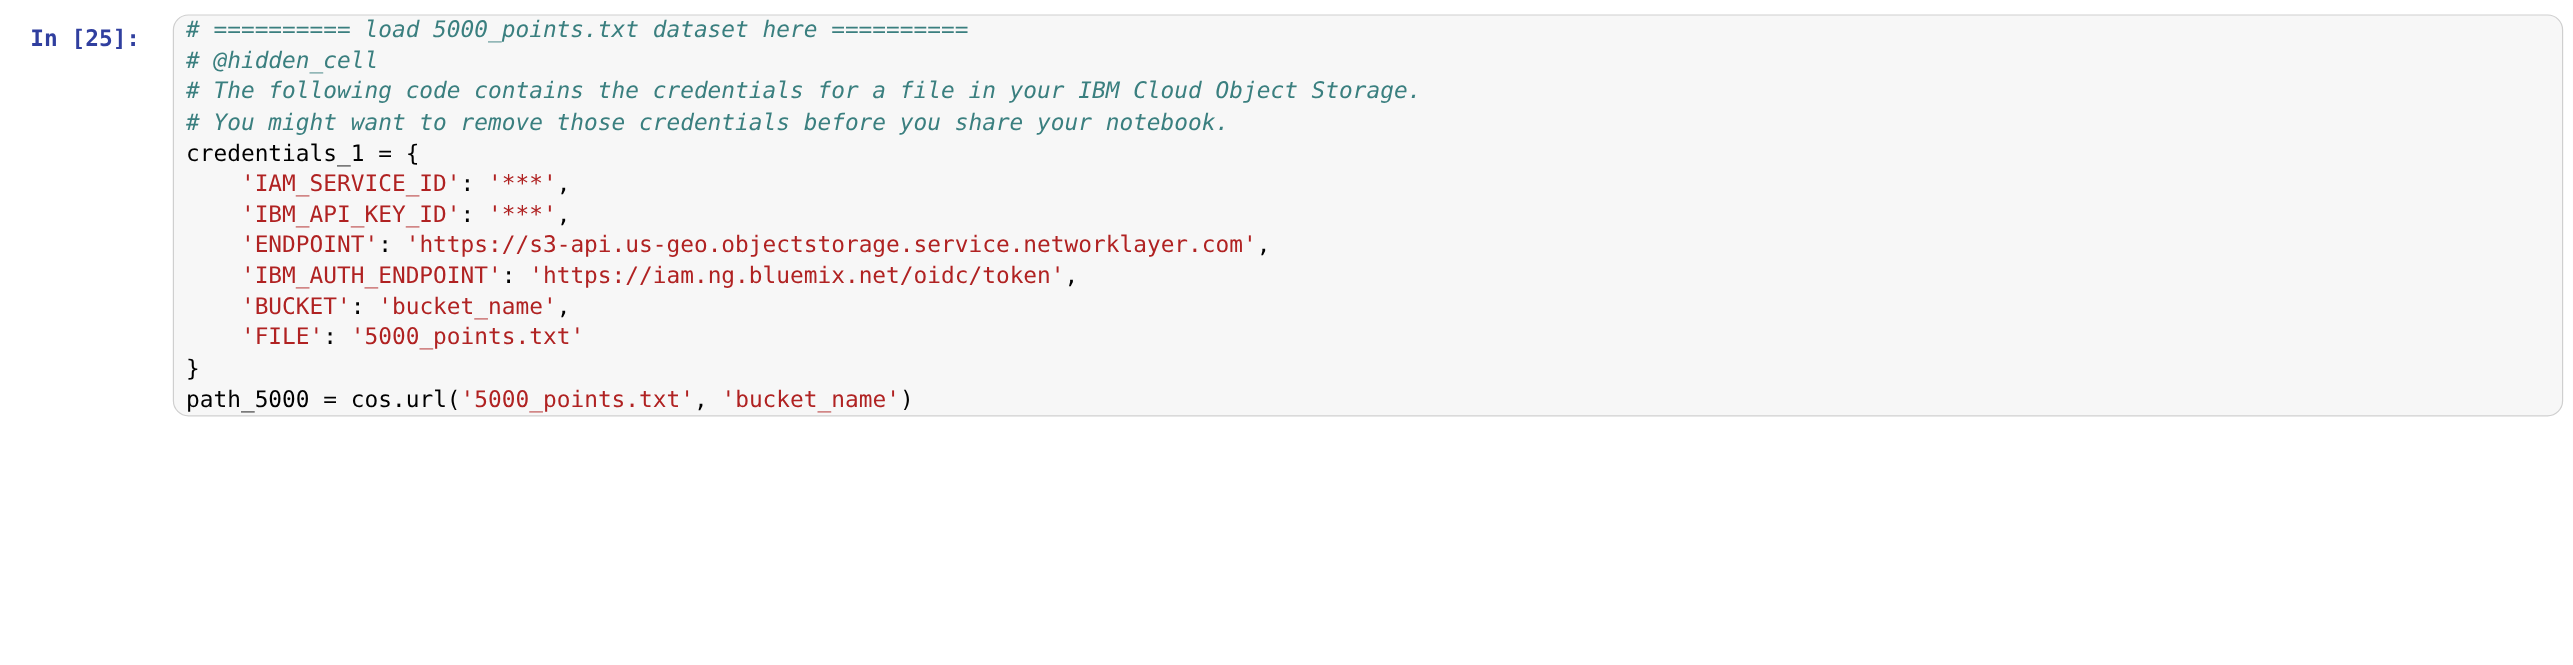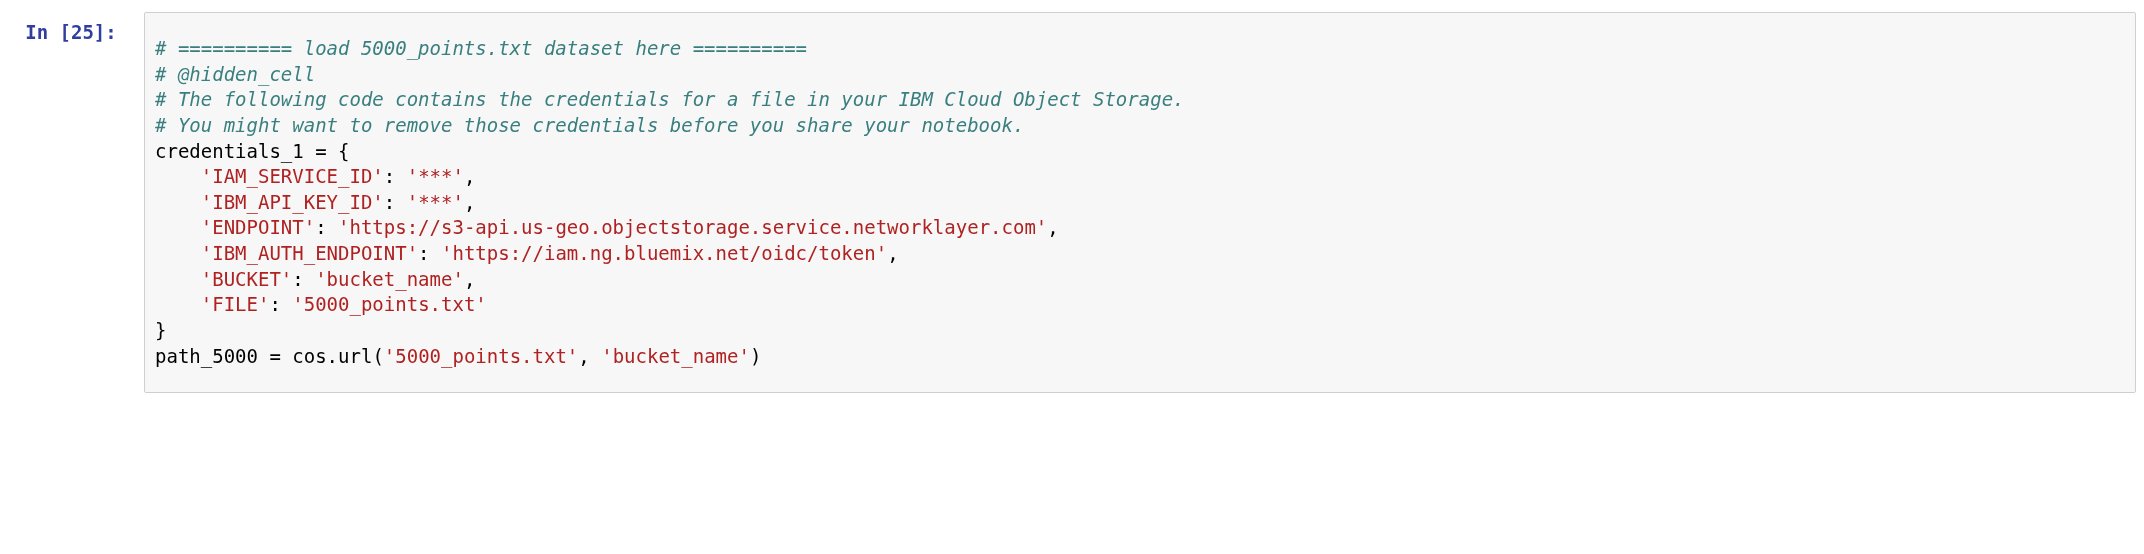--- a/index.html
+++ b/index.html
@@ -20,22 +20,22 @@
     text-align: center;
     padding: 8px 10px 0 0;
     color: #303F9F;
     font-weight: bold;
     user-select: none;
   }
   .input-area {
     flex: 1 1 auto;
     border: 1px solid #cfcfcf;
     background: #f7f7f7;
-    border-radius: 2px;
-    padding: 23px 10px;
+    border-radius: 13px;
+    padding: 0 10px;
     white-space: pre;
     overflow-x: auto;
   }
   .c  { color: #3a7f7f; font-style: italic; }  
   .n  { color: #000000; }                       
   .o  { color: #000000; }                       
   .p  { color: #000000; }                       
   .s  { color: #b02222; }                       
 </style>
 </head>

